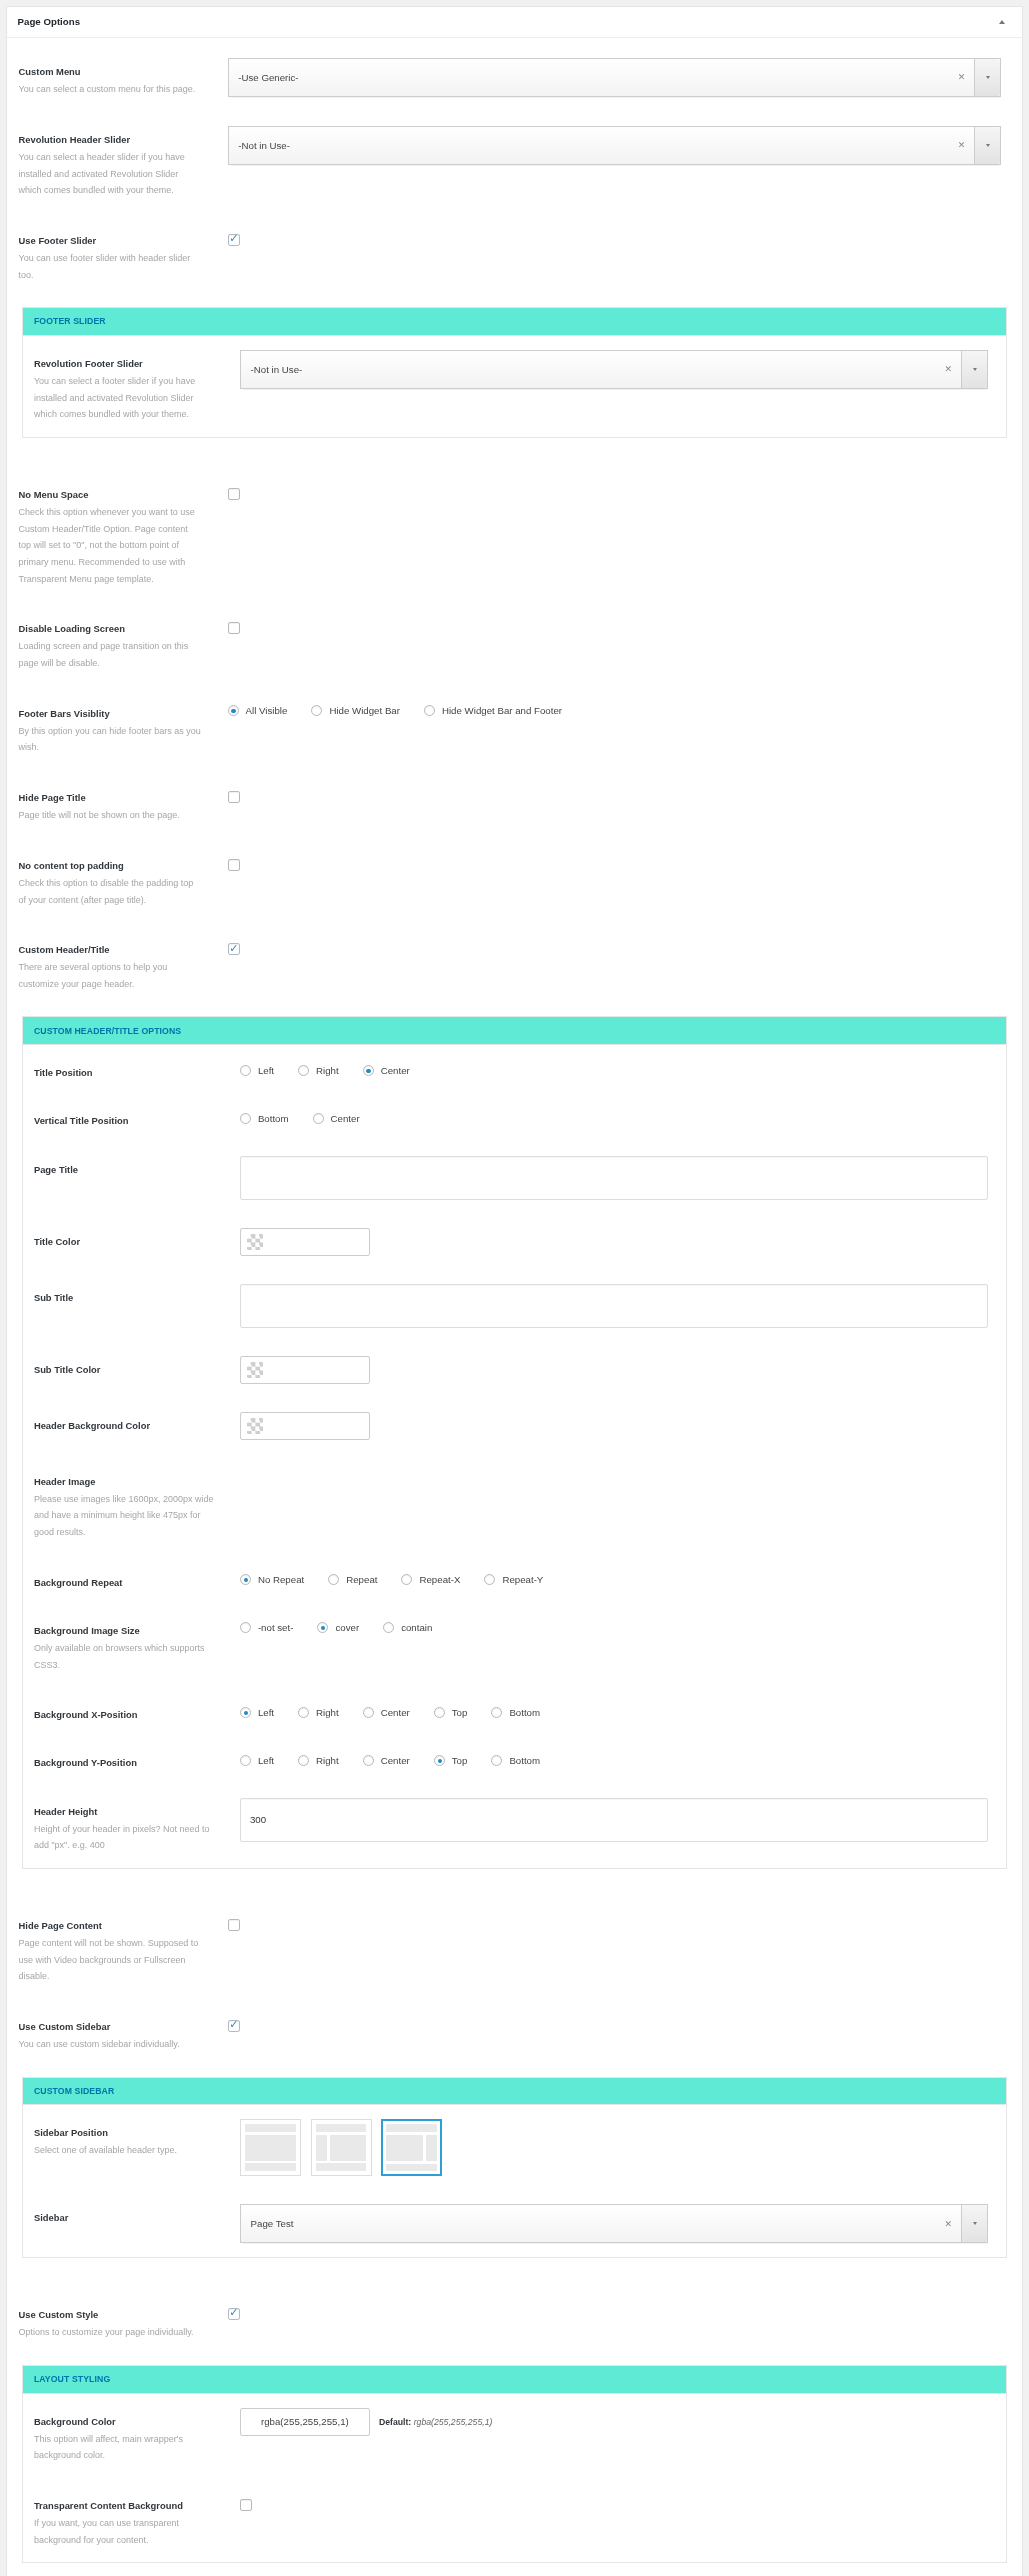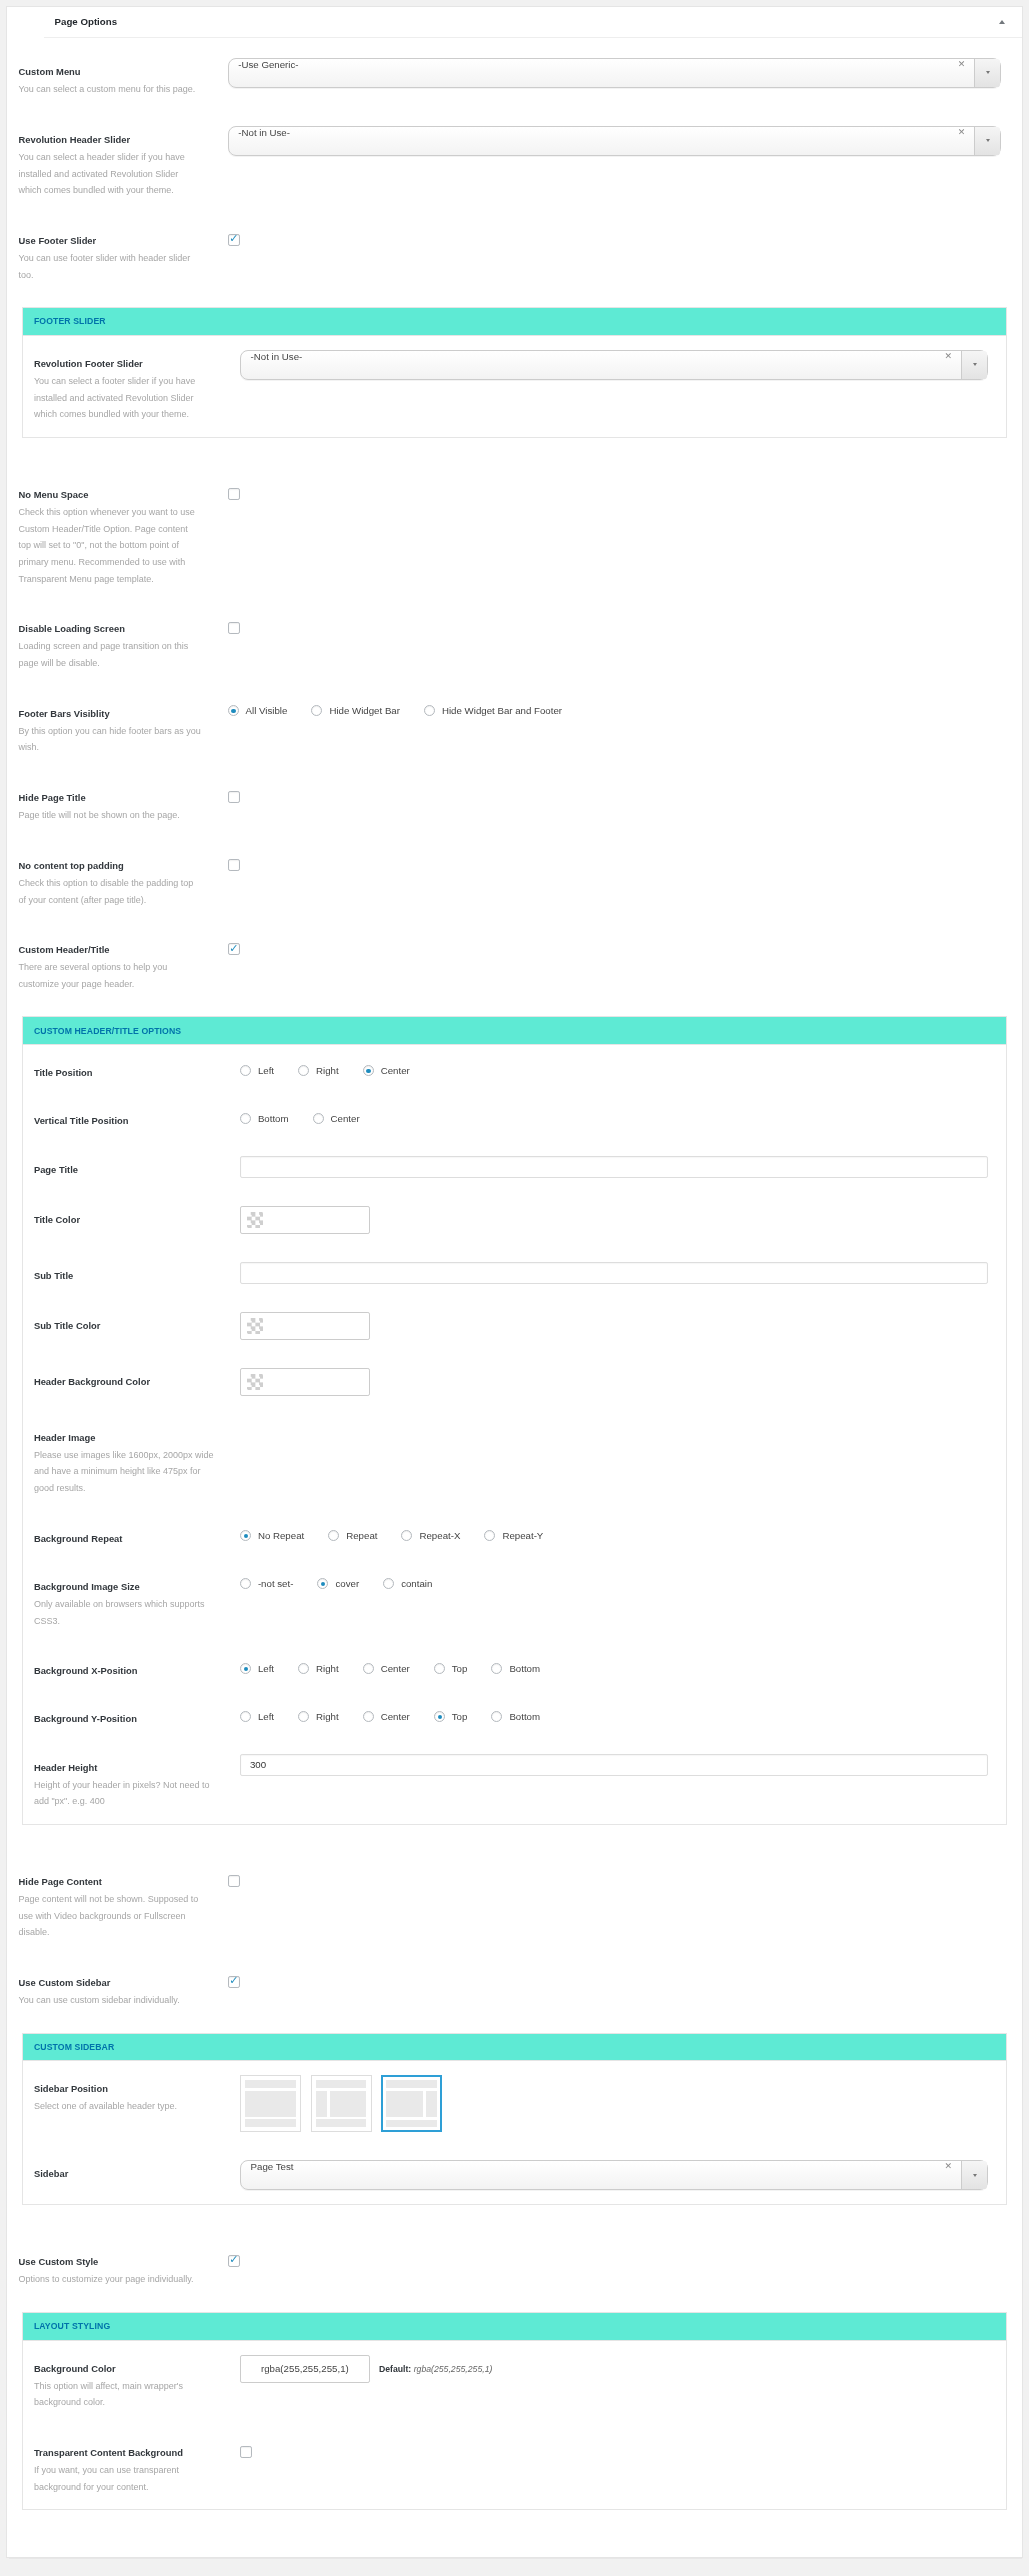--- a/index.html
+++ b/index.html
@@ -1,52 +1,52 @@
 <!DOCTYPE html>
 <html><head>
 <meta charset="utf-8">
 <style>
   * { box-sizing: border-box; margin: 0; padding: 0; }
   html, body { width: 1029px; background: #f1f1f1; font-family: "Liberation Sans", "DejaVu Sans", sans-serif; font-size: 9px; color: #444; }
   .metabox { background: #fff; border: 0.7px solid #e5e5e5; box-shadow: 0 0.7px 0.7px rgba(0,0,0,.04); margin: 5.6px 5.6px 18px; }
-  .mb-head { display: flex; align-items: center; justify-content: space-between; padding: 8.4px 11px; border-bottom: 0.7px solid #eee; margin-left: 37px; }
+  .mb-head { display: flex; align-items: center; justify-content: space-between; padding: 8.4px 11px; border-bottom: 0.7px solid #eee; }
   .mb-title { font-size: 9.7px; font-weight: bold; color: #23282d; }
   .toggle { width: 19.5px; height: 14px; display: flex; align-items: center; justify-content: center; cursor: pointer; }
   .tri-up { width: 0; height: 0; border-left: 3.5px solid transparent; border-right: 3.5px solid transparent; border-bottom: 4.2px solid #72777c; }
   .mb-body { padding: 5.6px 0 18px; }
 
   .row { display: flex; padding: 14px 21px 14px 12px; }
   .lbl { flex: 0 0 209px; padding-right: 25px; padding-top: 7px; }
   .lbl-t { font-size: 9.4px; font-weight: bold; color: #32373c; line-height: 1.4; }
   .lbl-d { color: #a6a6a6; font-size: 9px; line-height: 1.85; margin-top: 3px; }
   .ctl { flex: 1; min-width: 0; padding-right: 0; }
 
   
-  .sel2 { height: 30px; display: flex; border: 0.7px solid #ccc; border-radius: 8px;
+  .sel2 { height: 39px; display: flex; align-items: center; border: 0.7px solid #ccc; border-radius: 0;
           background: linear-gradient(#ffffff, #f3f3f3); box-shadow: 0 0.7px 0.7px rgba(0,0,0,.05); cursor: pointer; }
   .s2v { flex: 1; padding: 0 9.7px; font-size: 9.7px; color: #444; white-space: nowrap; overflow: hidden; }
   .s2x { padding: 0 9px; color: #8a8a8a; font-weight: bold; font-size: 9px; }
   .s2x::before { content: "✕"; }
   .s2b { width: 26px; align-self: stretch; border-left: 0.7px solid #ccc; border-radius: 0 2.8px 2.8px 0;
          background: linear-gradient(#f5f5f5, #e3e3e3); display: flex; align-items: center; justify-content: center; }
   .caret { width: 0; height: 0; border-left: 2.8px solid transparent; border-right: 2.8px solid transparent; border-top: 3.5px solid #777; }
 
   
   .cb { width: 12px; height: 12px; border: 0.7px solid #b4b9be; border-radius: 2.1px; background: #fff; display: inline-block;
         box-shadow: inset 0 0.7px 1.4px rgba(0,0,0,.08); position: relative; cursor: pointer; flex: 0 0 auto; }
   .cb.on::after, .on > .cb::after { content: "✓"; color: #1e8cbe; font-weight: bold; font-size: 11px; position: absolute; left: 0.7px; top: -2.8px; }
   .cb-single { margin-top: 7px; }
   .radios { display: flex; flex-wrap: wrap; align-items: center; padding-top: 5.6px; }
   .ropt { display: inline-flex; align-items: center; margin-right: 24px; font-size: 9.7px; color: #444; cursor: pointer; }
   .radio { width: 11px; height: 11px; border: 0.7px solid #b4b9be; border-radius: 50%; background: #fff; display: inline-block;
            position: relative; margin-right: 7px; box-shadow: inset 0 0.7px 1.4px rgba(0,0,0,.08); flex: 0 0 auto; }
   .ropt.on .radio::after { content: ""; position: absolute; left: 2.8px; top: 2.8px; width: 4.2px; height: 4.2px; border-radius: 50%; background: #1e8cbe; }
 
   
-  .ti { width: 100%; height: 22px; border: 0.7px solid #ddd; border-radius: 2.1px; padding: 0 9px; font-size: 9.7px; color: #333;
+  .ti { width: 100%; height: 44px; border: 0.7px solid #ddd; border-radius: 2.1px; padding: 0 9px; font-size: 9.7px; color: #333;
         background: #fff; box-shadow: inset 0 0.7px 1.4px rgba(0,0,0,.05); font-family: inherit; }
   .cinput { width: 130px; height: 28px; border: 0.7px solid #ccc; border-radius: 2.1px; background: #fff; display: flex; align-items: center; padding: 0 6.3px; cursor: pointer; }
   .swatch { width: 16px; height: 16px; border-radius: 1.4px; background: repeating-conic-gradient(#cfcfcf 0% 25%, #ffffff 0% 50%); background-size: 8.4px 8.4px; }
   .crow { display: flex; align-items: center; }
   .ci { width: 130px; height: 28px; border: 0.7px solid #ccc; border-radius: 2.1px; text-align: center; font-size: 9.7px; color: #444; font-family: inherit; background: #fff; }
   .def { margin-left: 9px; font-size: 8.7px; color: #32373c; white-space: nowrap; }
   .def b { font-weight: bold; margin-top: 20px; }
   .def i { font-style: italic; color: #666; }
 
   .filectl { display: flex; align-items: center; gap: 6.3px; }

